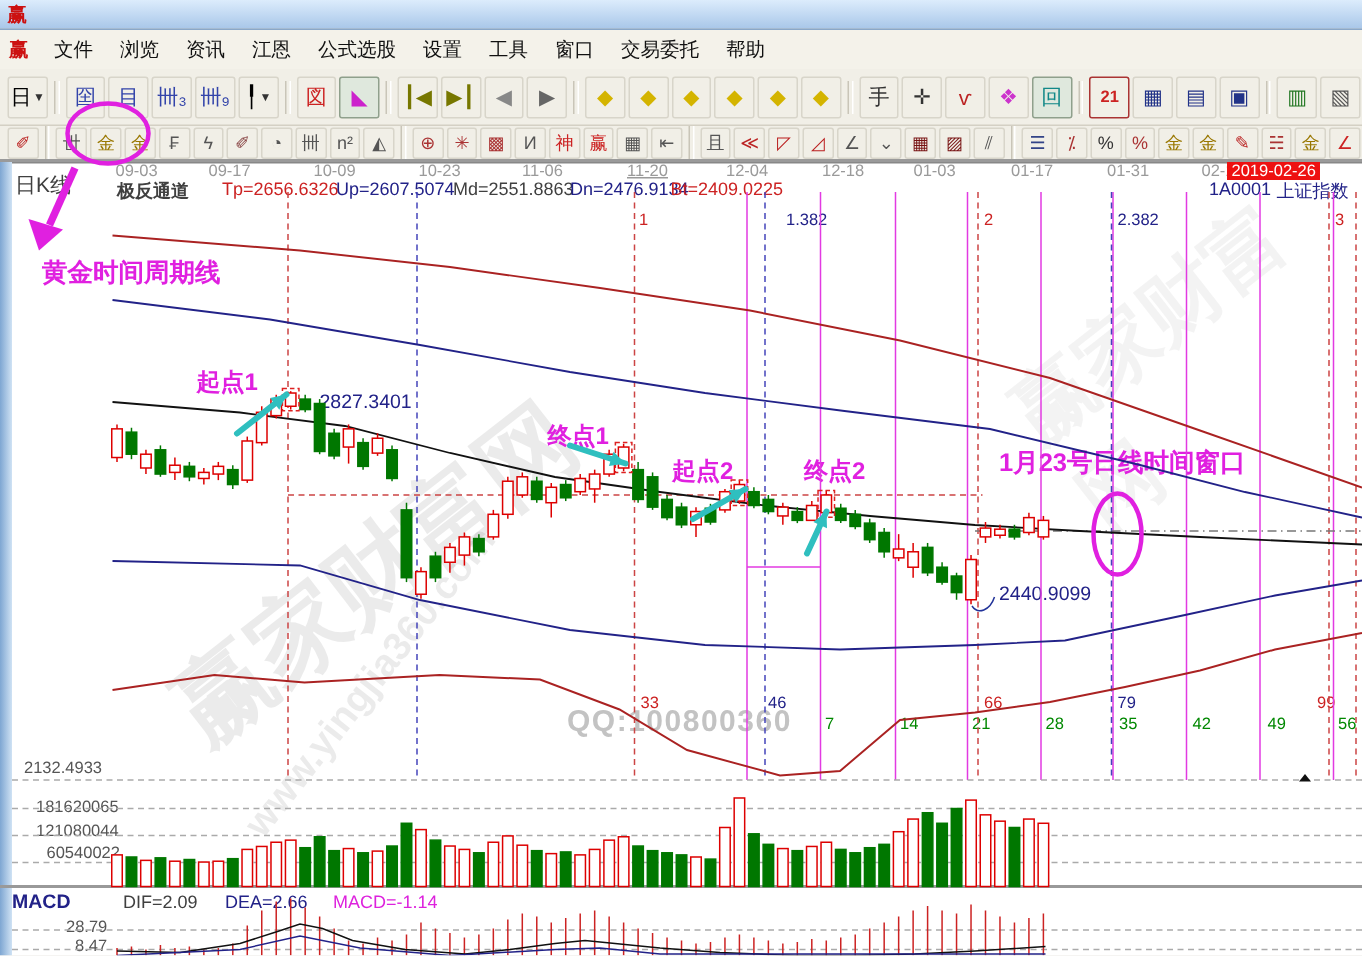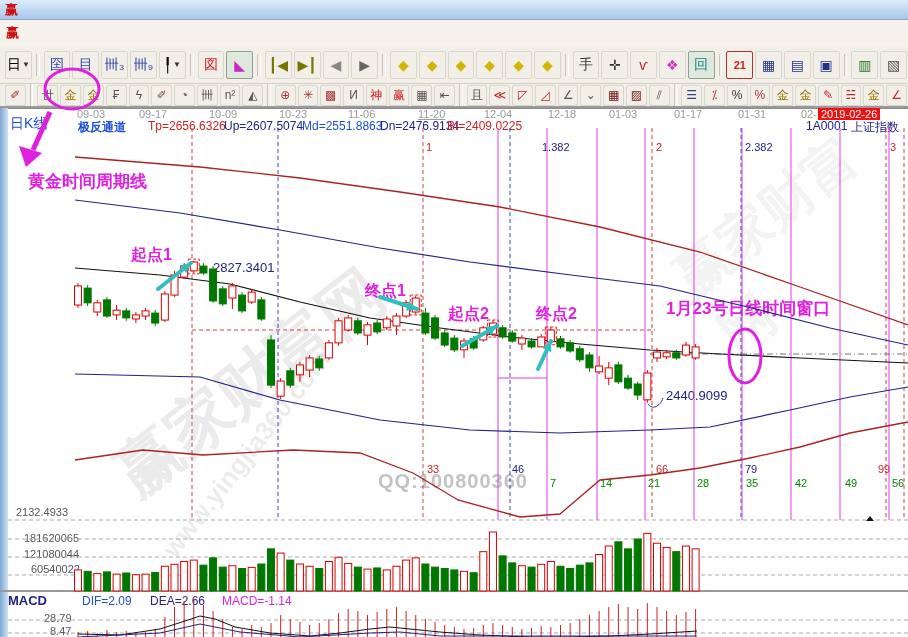--- a/index.html
+++ b/index.html
@@ -24,36 +24,48 @@
   .tbtn.box21{border:1px solid #aa3333;font-size:11px;font-weight:bold;}
   .tsep{width:2px;height:22px;border-left:1px solid #c9c5b8;border-right:1px solid #fff;margin:0 3px;}
   .caret{font-size:8px;color:#333;margin-left:1px;}
   .chart{position:absolute;left:0;top:108px;width:908px;height:529px;background:#ffffff;border-top:1px solid #888;}
   .leftedge{position:absolute;left:0;top:108px;width:8px;height:529px;
     background:linear-gradient(90deg,#7ea6d2,#cfe2f4);z-index:4;}
   .lbl{position:absolute;white-space:nowrap;z-index:6;}
   .datelbl{font-size:11px;color:#9a9a9a;}
   .datehl{background:#ee1111;color:#fff;font-size:11px;padding:0 3px;z-index:7;}
   .hdr{font-size:12px;top:119px;}
-  .navy{color:#222288;} .redt{color:#cc2222;} .blk{color:#1d4ed8;}
+  .navy{color:#222288;} .redt{color:#cc2222;} .blk{color:#404040;}
   .magenta{color:#e020e0;font-weight:bold;}
   .axis{font-size:11px;color:#555;}
   .wm{position:absolute;color:rgba(60,60,60,0.10);font-weight:bold;z-index:5;pointer-events:none;}
   #gfx{position:absolute;left:0;top:0;width:908px;height:637px;z-index:8;pointer-events:none;}
   .qq{font-size:20px;font-weight:bold;color:#c3c3c3;letter-spacing:1px;}
 </style>
 </head>
 <body>
 
 <div class="titlebar">
   <span class="appicon">赢</span>
 </div>
 
 <div class="menubar">
   <span class="appicon">赢</span>
+  <div id="menu-items" style="display:flex">
+      <div class="menuitem">文件</div>
+      <div class="menuitem">浏览</div>
+      <div class="menuitem">资讯</div>
+      <div class="menuitem">江恩</div>
+      <div class="menuitem">公式选股</div>
+      <div class="menuitem">设置</div>
+      <div class="menuitem">工具</div>
+      <div class="menuitem">窗口</div>
+      <div class="menuitem">交易委托</div>
+      <div class="menuitem">帮助</div>
+    </div>
 </div>
 
 <div class="toolbar" id="tb1">
     <div class="tbtn" style="color: rgb(0, 0, 0);">日<span class="caret">▼</span></div>
     <div class="tsep"></div>
     <div class="tbtn" style="color: rgb(51, 68, 170);">囶</div>
     <div class="tbtn" style="color: rgb(51, 68, 170);">目</div>
     <div class="tbtn" style="color: rgb(51, 68, 170);">卌₃</div>
     <div class="tbtn" style="color: rgb(51, 68, 170); text-align: center;">卌₉</div>
     <div class="tbtn" style="color: rgb(0, 0, 0);">╿<span class="caret">▼</span></div>
@@ -181,21 +193,21 @@
     <div class="lbl datelbl" style="left: 484px; top: 108px;">12-04</div>
     <div class="lbl datelbl" style="left: 548px; top: 108px;">12-18</div>
     <div class="lbl datelbl" style="left: 609px; top: 108px;">01-03</div>
     <div class="lbl datelbl" style="left: 674px; top: 108px;">01-17</div>
     <div class="lbl datelbl" style="left: 738px; top: 108px;">01-31</div>
     <div class="lbl datelbl" style="left: 801px; top: 108px;">02-1</div>
     <div class="lbl datehl" style="left: 818px; top: 108px;">2019-02-26</div>
   </div>
 <div id="gannlabels">
     <div class="lbl" style="left: 426px; top: 141px; font-size: 11px; color: rgb(204, 34, 34);">1</div>
-    <div class="lbl" style="left: 542px; top: 141px; font-size: 11px; color: rgb(34, 34, 136);">1.382</div>
+    <div class="lbl" style="left: 524px; top: 141px; font-size: 11px; color: rgb(34, 34, 136);">1.382</div>
     <div class="lbl" style="left: 656px; top: 141px; font-size: 11px; color: rgb(204, 34, 34);">2</div>
     <div class="lbl" style="left: 745px; top: 141px; font-size: 11px; color: rgb(34, 34, 136);">2.382</div>
     <div class="lbl" style="left: 890px; top: 141px; font-size: 11px; color: rgb(204, 34, 34);">3</div>
     <div class="lbl" style="left: 427px; top: 463px; font-size: 11px; color: rgb(204, 34, 34);">33</div>
     <div class="lbl" style="left: 512px; top: 463px; font-size: 11px; color: rgb(34, 34, 136);">46</div>
     <div class="lbl" style="left: 656px; top: 463px; font-size: 11px; color: rgb(204, 34, 34);">66</div>
     <div class="lbl" style="left: 745px; top: 463px; font-size: 11px; color: rgb(34, 34, 136);">79</div>
     <div class="lbl" style="left: 878px; top: 463px; font-size: 11px; color: rgb(204, 34, 34);">99</div>
     <div class="lbl" style="left: 550px; top: 477px; font-size: 11px; color: rgb(0, 136, 0);">7</div>
     <div class="lbl" style="left: 600px; top: 477px; font-size: 11px; color: rgb(0, 136, 0);">14</div>

